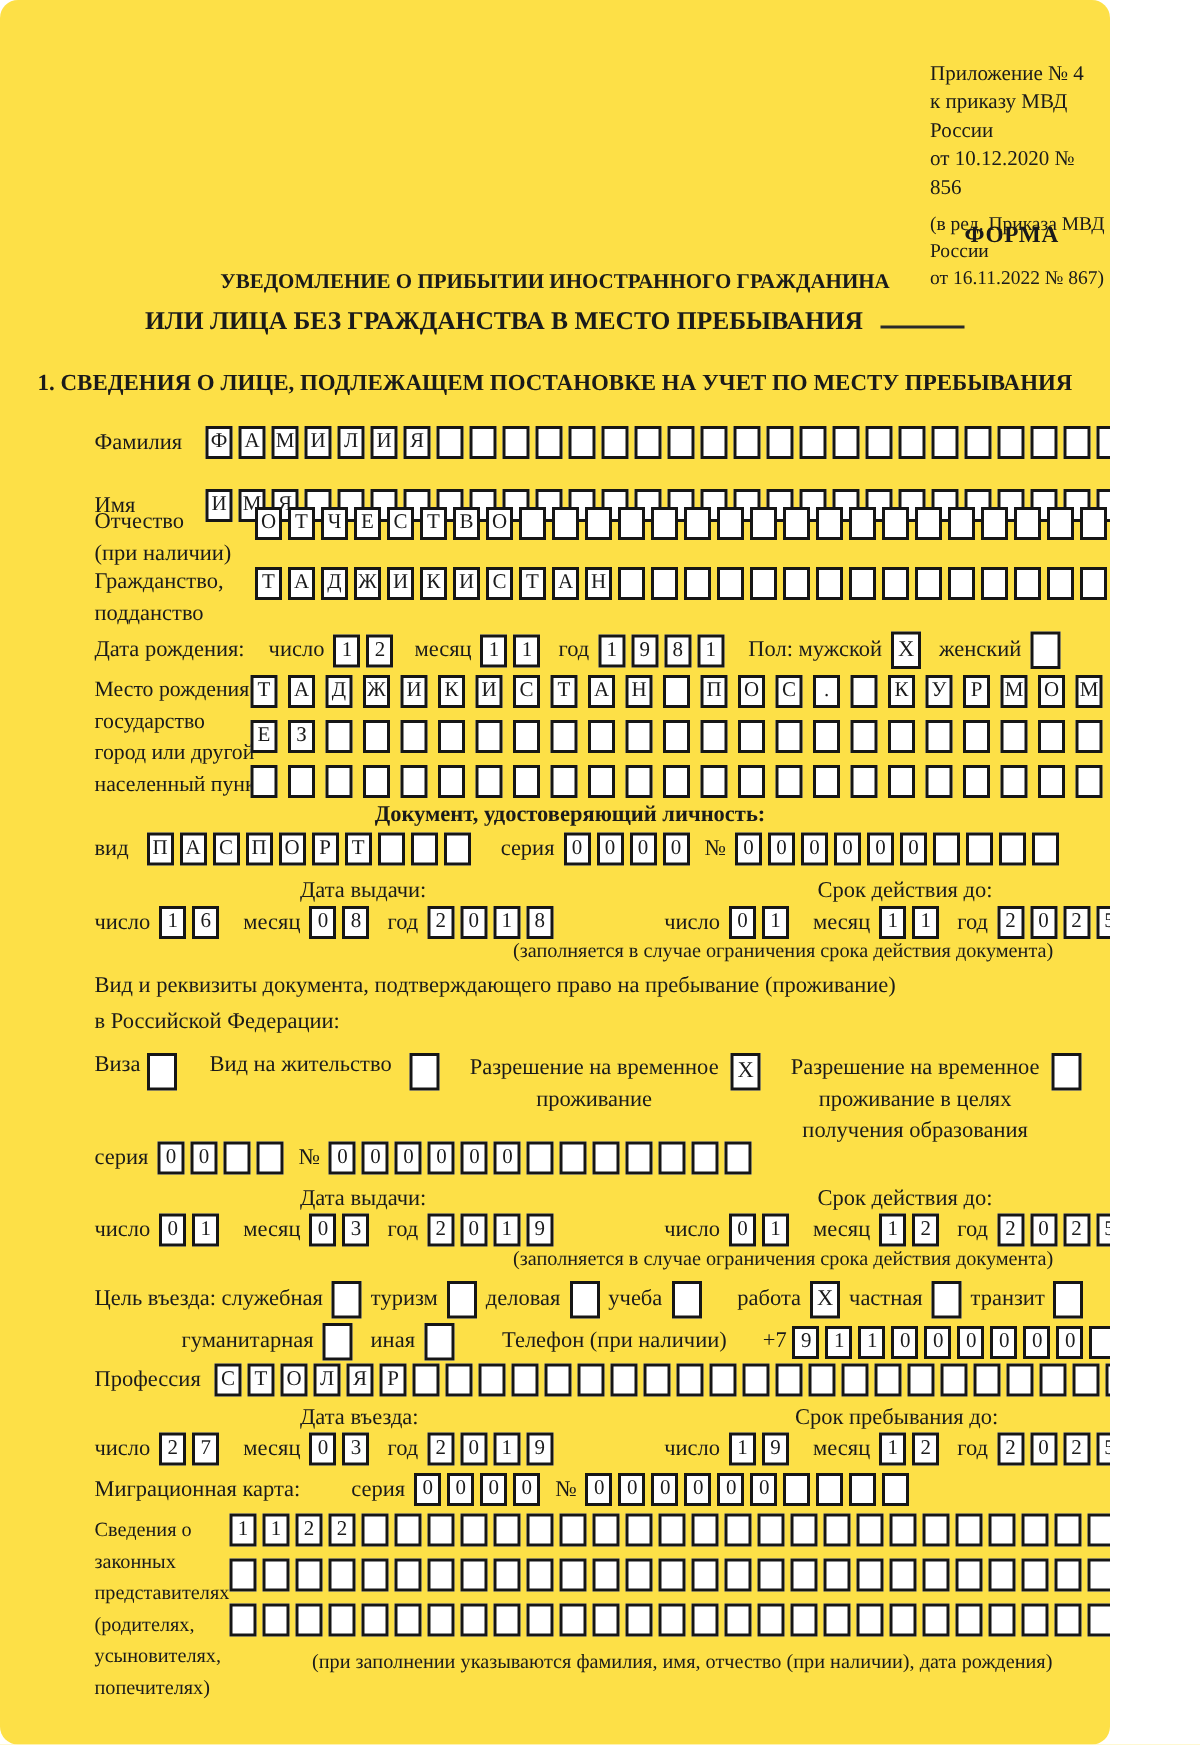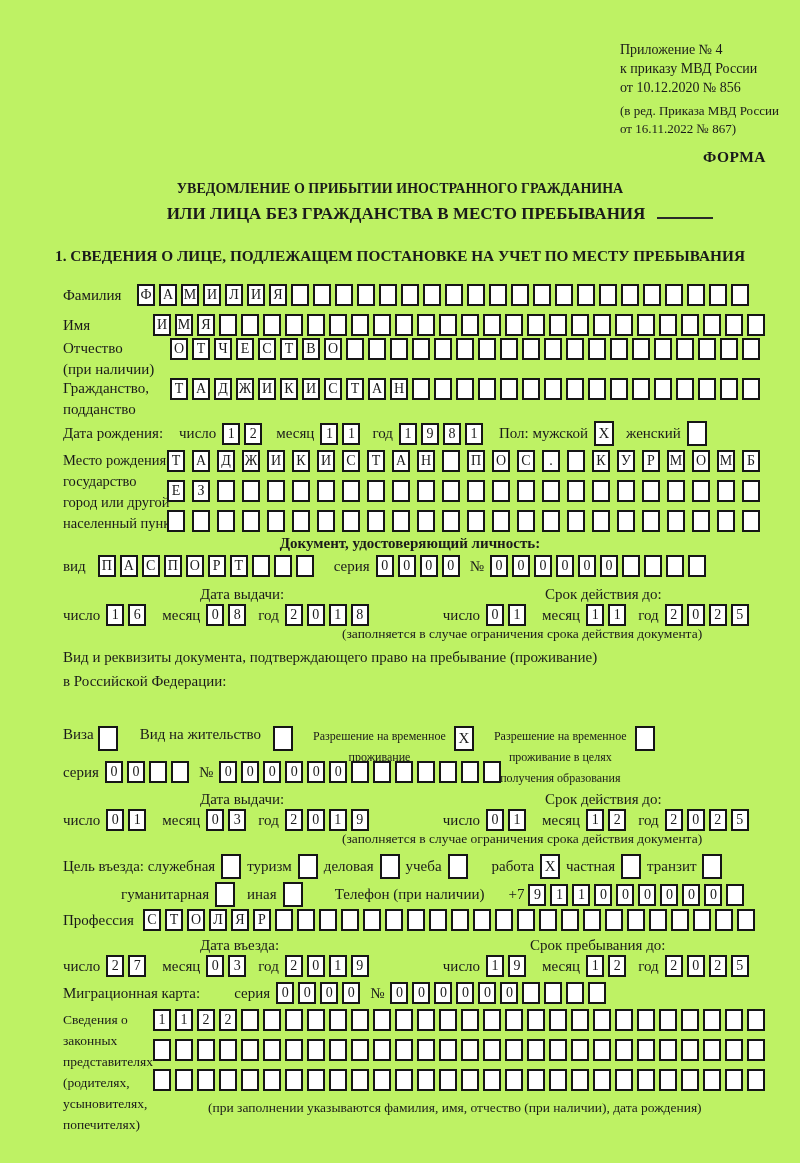--- a/index.html
+++ b/index.html
@@ -1,31 +1,31 @@
 <!DOCTYPE html>
 <html><head>
 <meta charset="utf-8">
 <style>
   html,body{margin:0;padding:0;background:#ffffff;}
   .page{
-    position:relative;width:800px;height:1163px;background:#bef264;
-    font-family:"Liberation Serif","DejaVu Serif",serif;color:#1a1a1a;overflow:hidden;
+    position:relative;width:740px;height:1163px;background:#fde047;
+    font-family:"Liberation Serif","DejaVu Serif",serif;color:#1a1a1a;overflow:hidden;border-radius:12px;
   }
   .appendix{position:absolute;left:620px;top:40px;font-size:14px;line-height:19px;}
   .appendix-sub{margin-top:5px;font-size:13px;line-height:18px;}
   .forma{position:absolute;top:148px;right:34px;font-weight:bold;font-size:15.5px;letter-spacing:.5px;}
   .title1{position:absolute;top:181px;left:0;width:100%;text-align:center;font-weight:bold;font-size:14px;}
-  .title2{position:absolute;top:204px;left:0;width:100%;text-align:center;font-weight:bold;font-size:17px;padding-left:40px;}
+  .title2{position:absolute;top:204px;left:0;width:100%;text-align:center;font-weight:bold;font-size:17px;}
   .blank{display:inline-block;width:56px;border-bottom:2px solid #2a2a2a;height:13px;margin-left:12px;}
   .section1{position:absolute;top:247px;left:0;width:100%;text-align:center;font-weight:bold;font-size:15.3px;}
 
   .line{position:absolute;display:flex;align-items:center;white-space:nowrap;}
   .line-top{align-items:flex-start;}
   .lbl{font-size:15px;margin-right:6px;flex-shrink:0;}
-  .mlbl{font-size:12px;text-align:center;line-height:21px;margin-right:8px;flex-shrink:0;}
+  .mlbl{font-size:15px;text-align:center;line-height:21px;margin-right:8px;flex-shrink:0;}
   .cells{display:inline-flex;margin-right:6px;}
   .cell{
     box-sizing:border-box;width:18px;height:22px;border:2px solid #161616;margin-right:4px;
     display:inline-flex;align-items:center;justify-content:center;font-size:14px;flex-shrink:0;background:#fff;
   }
   .cells.wide .cell{margin-right:7px;}
   .bx{
     box-sizing:border-box;width:20px;height:25px;border:2px solid #161616;
     display:inline-flex;align-items:center;justify-content:center;font-size:15px;flex-shrink:0;background:#fff;
   }
@@ -88,21 +88,21 @@
           <span class="cell"></span>
           <span class="cell"></span>
           <span class="cell"></span>
           <span class="cell"></span>
           <span class="cell"></span>
           <span class="cell"></span>
           <span class="cell"></span>
           <span class="cell"></span>
         </span>
       </div>
-      <div class="line" style="top: 314px; left: 63px; gap: 16px;">
+      <div class="line" style="top: 326px; left: 63px;">
         <span class="lbl" style="width: 68px; display: inline-block;">Имя</span>
         <span class="cells">
           <span class="cell">И</span>
           <span class="cell">М</span>
           <span class="cell">Я</span>
           <span class="cell"></span>
           <span class="cell"></span>
           <span class="cell"></span>
           <span class="cell"></span>
           <span class="cell"></span>
@@ -383,21 +383,21 @@
         <span class="cells">
           <span class="cell">2</span>
           <span class="cell">0</span>
           <span class="cell">2</span>
           <span class="cell">5</span>
         </span>
       </div>
       <div class="txt note" style="top: 626px; left: 342px;">(заполняется в случае ограничения срока действия документа)</div>
       <div class="txt plain" style="top: 649px; left: 63px;">Вид и реквизиты документа, подтверждающего право на пребывание (проживание)</div>
       <div class="txt plain" style="top: 673px; left: 63px;">в Российской Федерации:</div>
-      <div class="line line-top" style="top: 726px; left: 63px;">
+      <div class="line line-top" style="top: 702px; left: 63px;">
         <span class="lbl" style="margin-right: 4px;">Виза</span>
         <span class="bx" style="margin-right: 22px;"></span>
         <span class="lbl" style="margin-right: 12px;">Вид на жительство</span>
         <span class="bx" style="margin-right: 20px;"></span>
         <span class="mlbl" style="margin-right: 8px;">
           <div>Разрешение на временное</div>
           <div>проживание</div>
         </span>
         <span class="bx" style="margin-right: 20px;">X</span>
         <span class="mlbl" style="margin-right: 8px;">

